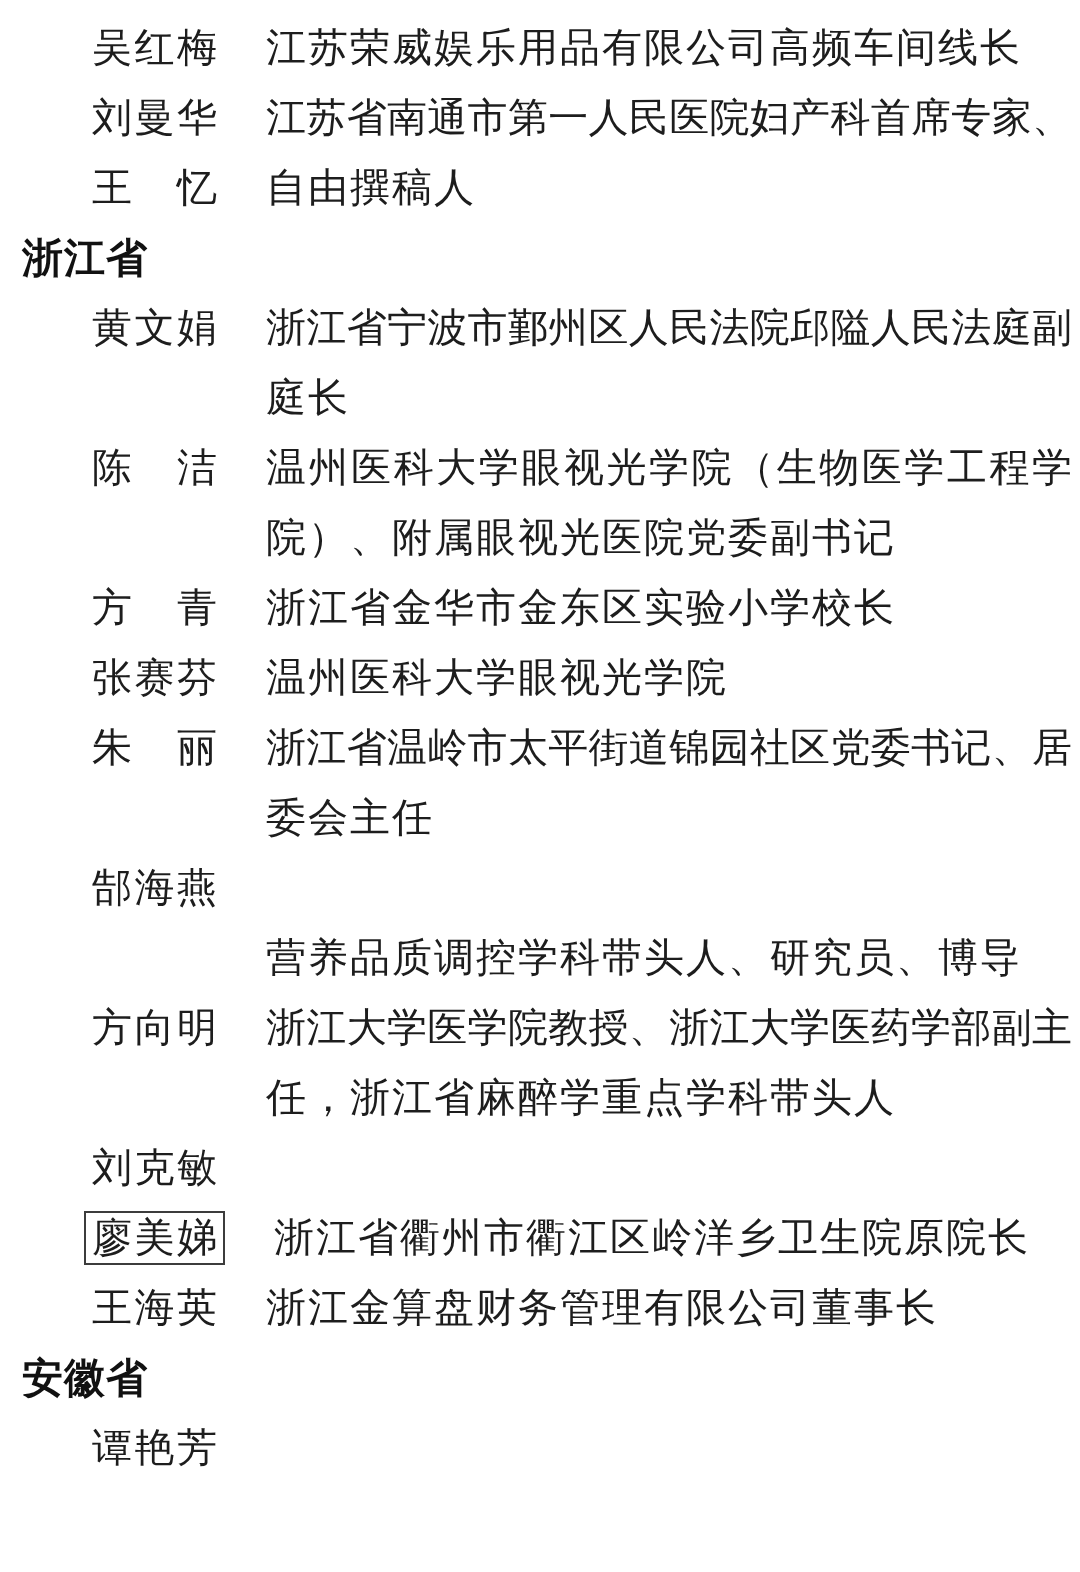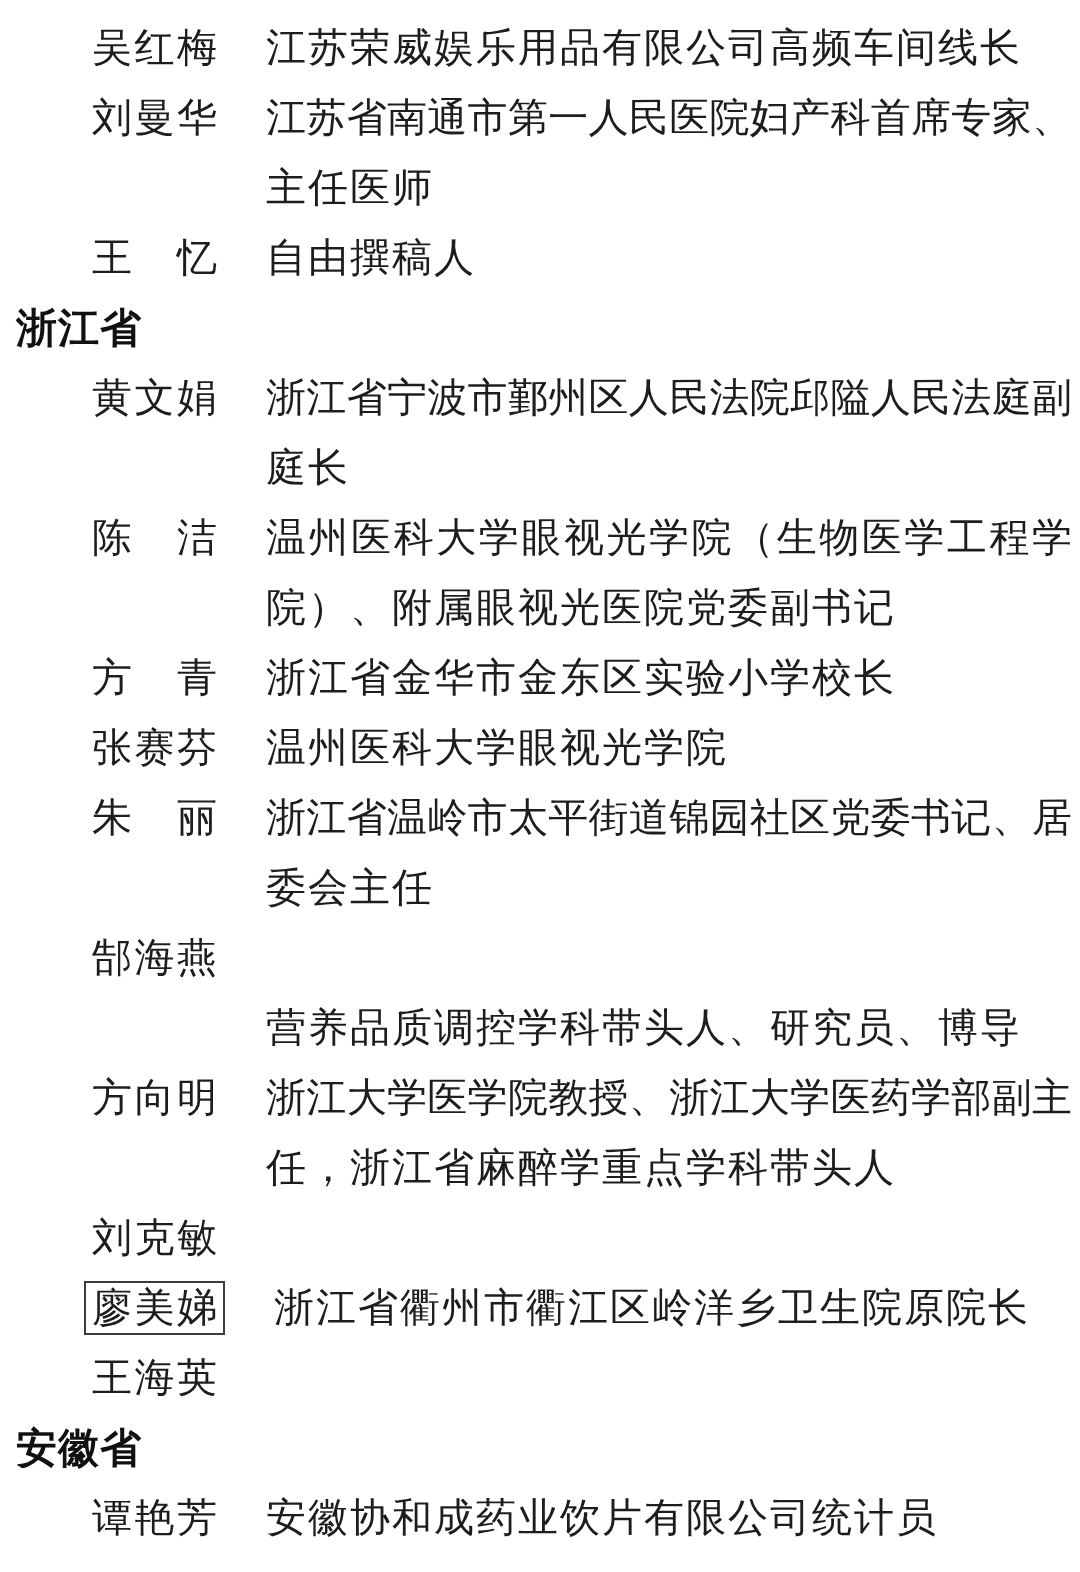--- a/index.html
+++ b/index.html
@@ -13,21 +13,21 @@
     font-family: "Liberation Serif", "DejaVu Serif", serif;
     padding-top: 13px;
   }
   .page { width: 1080px; }
   .row {
     display: flex;
     align-items: center;
     height: 70px;
     padding-left: 92px;
   }
-  .row.section { padding-left: 16px; }
+  .row.section { padding-left: 22px; }
   .section-title {
     font-family: "Liberation Sans", "DejaVu Sans", sans-serif;
     font-weight: bold;
     font-size: 41px;
     color: #111111;
     letter-spacing: 1px;
   }
   .name {
     width: 125px;
     flex: none;
@@ -74,24 +74,20 @@
   </div>
     <div class="row">
     <span class="name">
         <span>刘</span>
         <span>曼</span>
         <span>华</span>
       </span>
     <span class="desc fill">江苏省南通市第一人民医院妇产科首席专家、</span>
   </div>
     <div class="row">
-    <span class="name empty"></span>
-    <span class="desc">主任医师</span>
-  </div>
-    <div class="row">
     <span class="name">
         <span>王</span>
         <span>忆</span>
       </span>
     <span class="desc">自由撰稿人</span>
   </div>
     <div class="row section">
     <span class="section-title">浙江省</span>
   </div>
     <div class="row">
@@ -180,25 +176,25 @@
         <span>娣</span>
       </span>
     <span class="desc">浙江省衢州市衢江区岭洋乡卫生院原院长</span>
   </div>
     <div class="row">
     <span class="name">
         <span>王</span>
         <span>海</span>
         <span>英</span>
       </span>
+    <span class="desc">浙江金算盘财务管理有限公司董事长</span>
   </div>
     <div class="row section">
     <span class="section-title">安徽省</span>
   </div>
     <div class="row">
     <span class="name">
         <span>谭</span>
         <span>艳</span>
         <span>芳</span>
       </span>
-    <span class="desc">安徽协和成药业饮片有限公司统计员</span>
   </div>
   </main>
 
 </body></html>

